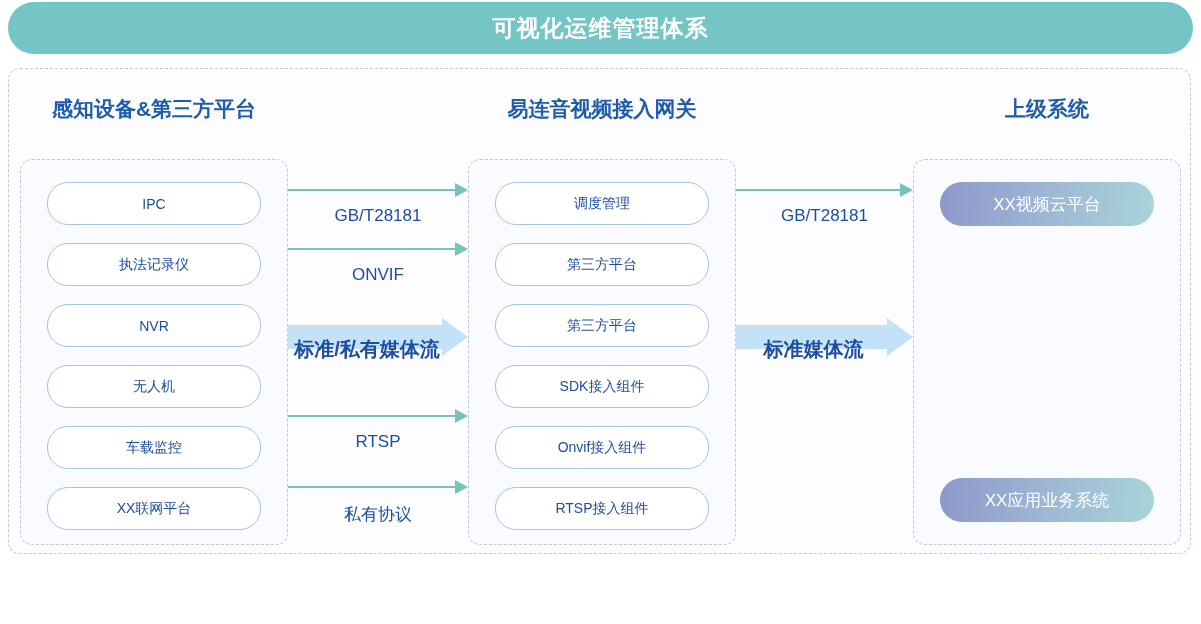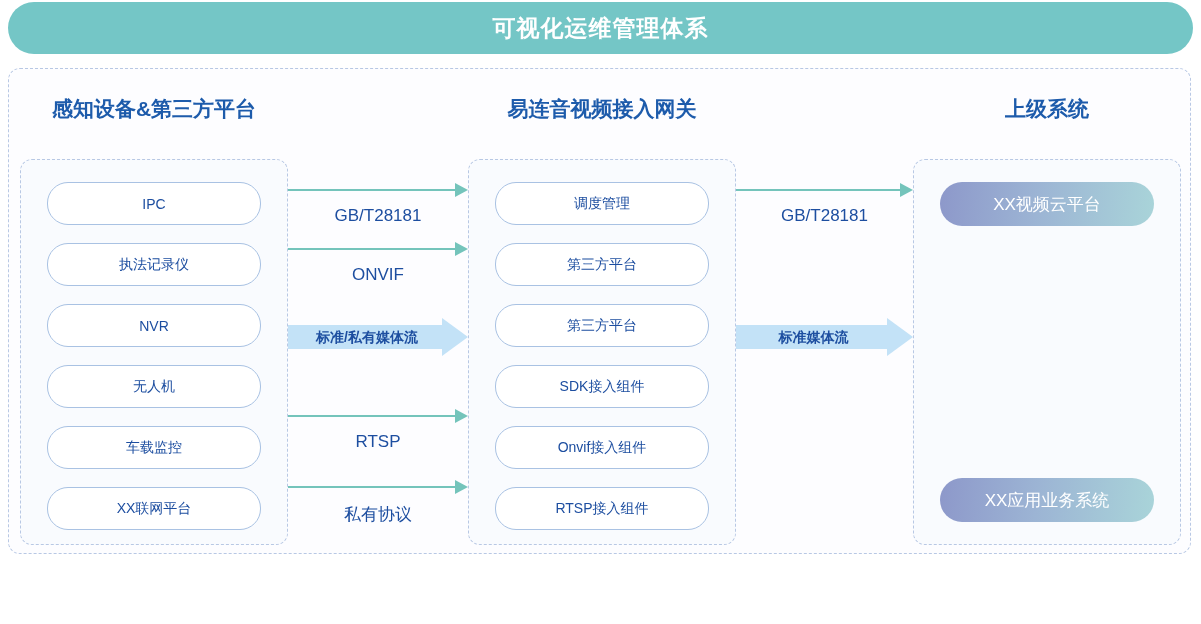--- a/index.html
+++ b/index.html
@@ -156,28 +156,28 @@
     position: absolute;
     top: 0;
     width: 0;
     height: 0;
     border-top: 19px solid transparent;
     border-bottom: 19px solid transparent;
     border-left: 26px solid #c3e2f7;
   }
   .arrow-block .lbl {
     position: absolute;
-    top: 0;
+    top: 12px;
     height: 38px;
     line-height: 38px;
     width: 100%;
     text-align: center;
     padding-right: 22px;
     box-sizing: border-box;
-    font-size: 14px;
+    font-size: 20px;
     font-weight: bold;
     color: #1d4ea0;
     white-space: nowrap;
   }
 </style>
 </head>
 <body>
 
 <div id="canvas">
 

